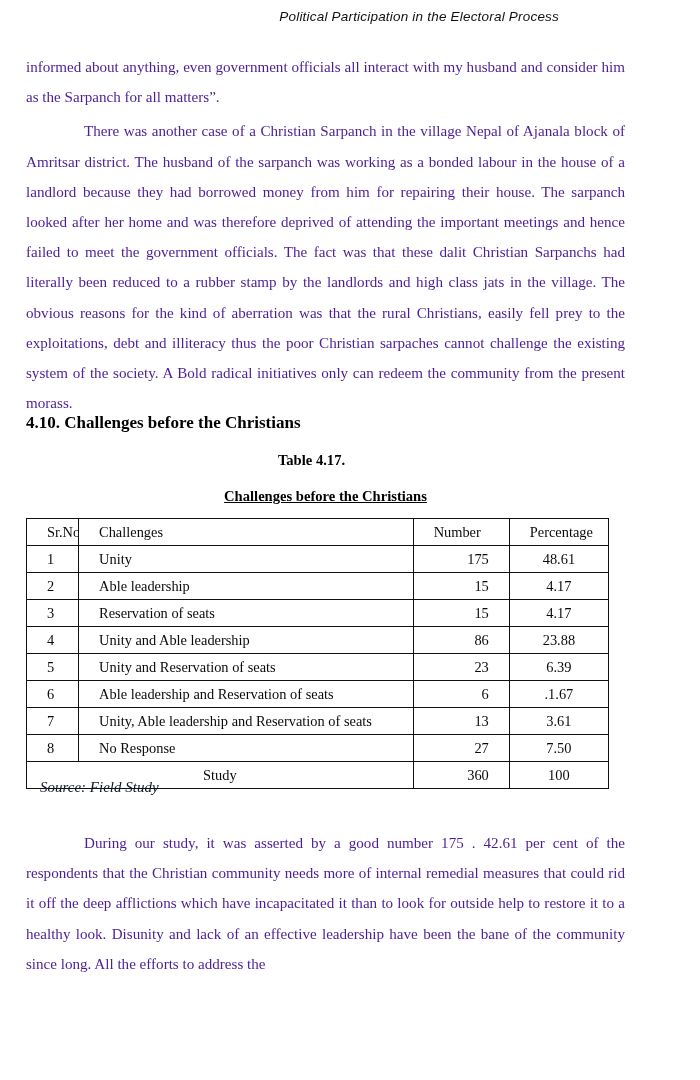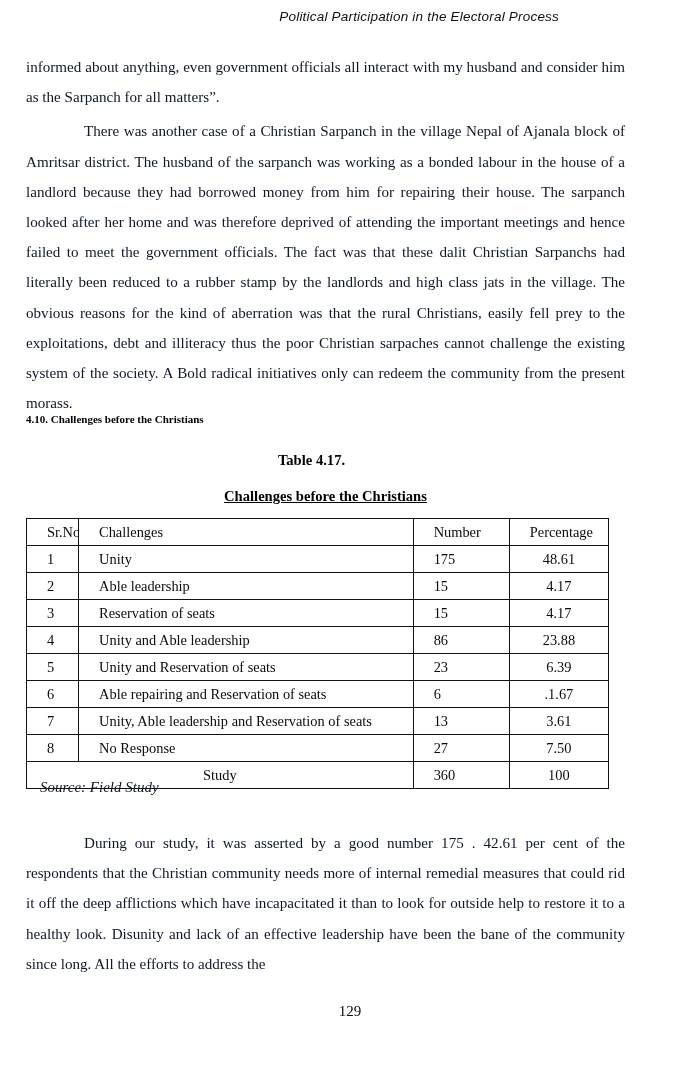--- a/index.html
+++ b/index.html
@@ -47,21 +47,21 @@
     top: 52px;
     width: 599px;
   }
 
   p.body-para {
     margin: 0;
     font-size: 15.1px;
     line-height: 30.2px;
     text-align: justify;
     text-justify: inter-word;
-    color: #0f172a;
+    color: #4c1d95;
   }
   p.body-para.indented {
     text-indent: 58px;
   }
   p.body-para + p.body-para {
     margin-top: 4px;
   }
 
   
   p.body-para::after {
@@ -69,21 +69,21 @@
     display: inline-block;
     width: 100%;
   }
   p.body-para.no-stretch::after { content: none; }
 
   
   .section-heading {
     position: absolute;
     left: 26px;
     top: 413px;
-    font-size: 11px;
+    font-size: 17px;
     font-weight: bold;
     color: #000000;
     white-space: nowrap;
   }
 
   
   .table-number {
     position: absolute;
     left: 12px;
     top: 452px;
@@ -131,21 +131,21 @@
   table.data-table th {
     text-align: left;
   }
   .col-sr   { width: 52px; }
   .col-chal { width: 334px; }
   .col-num  { width: 96px; }
   .col-pct  { width: 99px; }
 
   td.c-sr   { text-align: left; }
   td.c-chal { text-align: left; }
-  td.c-num  { text-align: left; margin-left: 13px; }
+  td.c-num  { text-align: right; margin-left: 13px; }
   td.c-pct  { text-align: center; }
 
   th.h-sr   { text-align: left; }
   th.h-chal { text-align: left; }
   th.h-num  { text-align: center; }
   th.h-pct  { text-align: center; }
 
   td.c-total-label {
     text-align: center;
   }
@@ -240,21 +240,21 @@
           <td class="c-pct">23.88</td>
         </tr>
         <tr>
           <td class="c-sr">5</td>
           <td class="c-chal">Unity and Reservation of seats</td>
           <td class="c-num">23</td>
           <td class="c-pct">6.39</td>
         </tr>
         <tr>
           <td class="c-sr">6</td>
-          <td class="c-chal">Able repairing and Reservation of seats</td>
+          <td class="c-chal">Able leadership and Reservation of seats</td>
           <td class="c-num">6</td>
           <td class="c-pct">.1.67</td>
         </tr>
         <tr>
           <td class="c-sr">7</td>
           <td class="c-chal">Unity, Able leadership and Reservation of seats</td>
           <td class="c-num">13</td>
           <td class="c-pct">3.61</td>
         </tr>
         <tr>
@@ -271,15 +271,14 @@
       </tbody>
     </table>
   </div>
 
   <div class="source-note">Source: Field Study</div>
 
   <div class="content-lower">
     <p class="body-para indented no-stretch">During our study, it was asserted by a good number 175 . 42.61 per cent of the respondents that the Christian community needs more of internal remedial measures that could rid it off the deep afflictions which have incapacitated it than to look for outside help to restore it to a healthy look. Disunity and lack of an effective leadership have been the bane of the community since long. All the efforts to address the</p>
   </div>
 
-  <div class="page-number">129</div>
 
 </div>
 
 </body></html>

